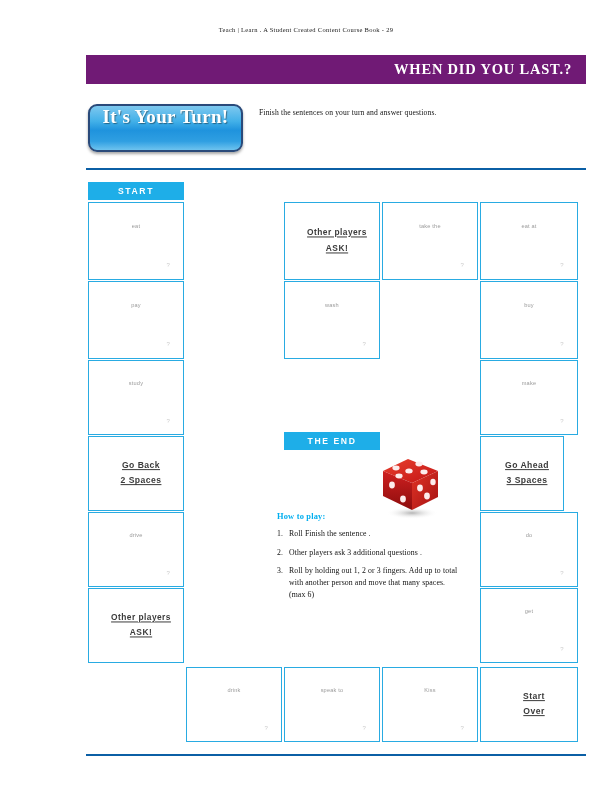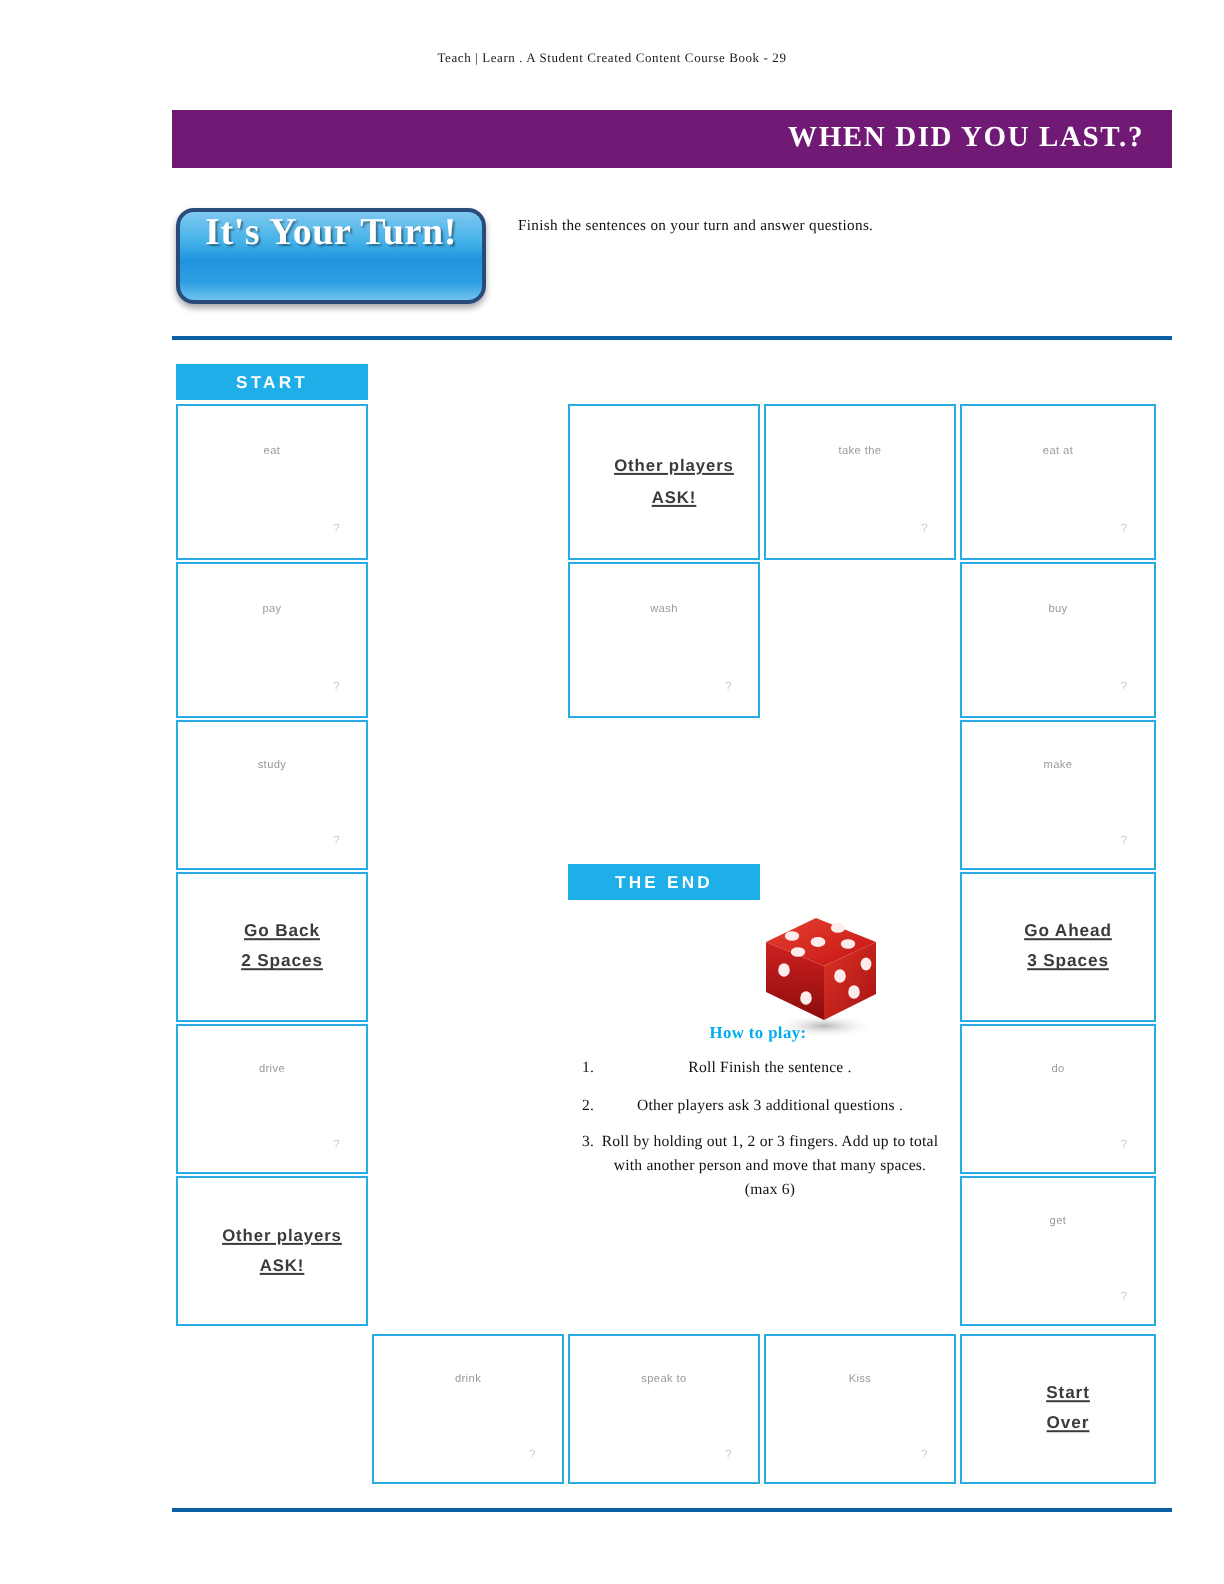--- a/index.html
+++ b/index.html
@@ -153,23 +153,22 @@
     display: flex;
     align-items: center;
     justify-content: center;
     box-sizing: border-box;
   }
 
   
   .howto {
     position: absolute;
     top: 512px;
-    left: 288px;
+    left: 277px;
     width: 182px;
-    text-align: center;
   }
   .howto-title {
     font-family: "Liberation Serif", serif;
     font-weight: bold;
     font-size: 8.4px;
     color: #00AEEF;
     margin-bottom: 7px;
     letter-spacing: 0.2px;
   }
   .howto-item {
@@ -276,21 +275,21 @@
   <div class="cell" style="left:480px; top:588px; width:98px; height:75px;">
     <div class="cell-prompt">get</div>
     <div class="cell-qmark">?</div>
   </div>
 
   <div class="cell" style="left:480px; top:512px; width:98px; height:75px;">
     <div class="cell-prompt">do</div>
     <div class="cell-qmark">?</div>
   </div>
 
-  <div class="cell" style="left:480px; top:436px; width:98px; height:75px;">
+  <div class="cell" style="left:480px; top:436px; width:84px; height:75px;">
     <div class="cell-action">
       <div>Go Ahead</div>
       <div>3 Spaces</div>
     </div>
   </div>
 
   <div class="cell" style="left:480px; top:360px; width:98px; height:75px;">
     <div class="cell-prompt">make</div>
     <div class="cell-qmark">?</div>
   </div>

